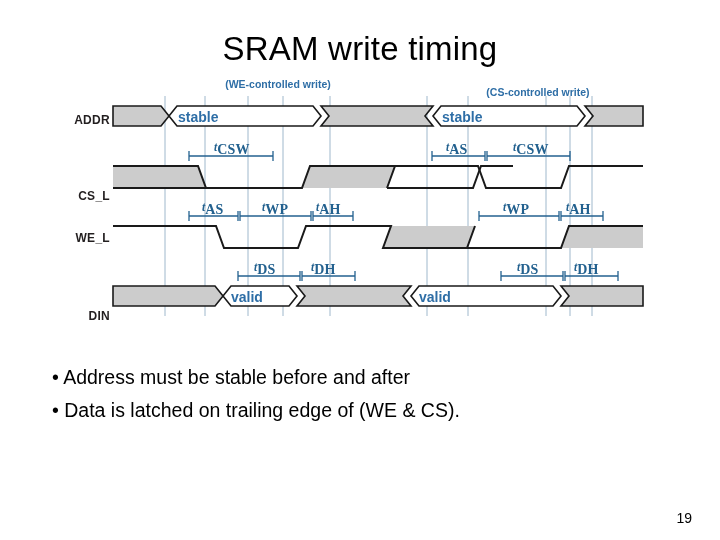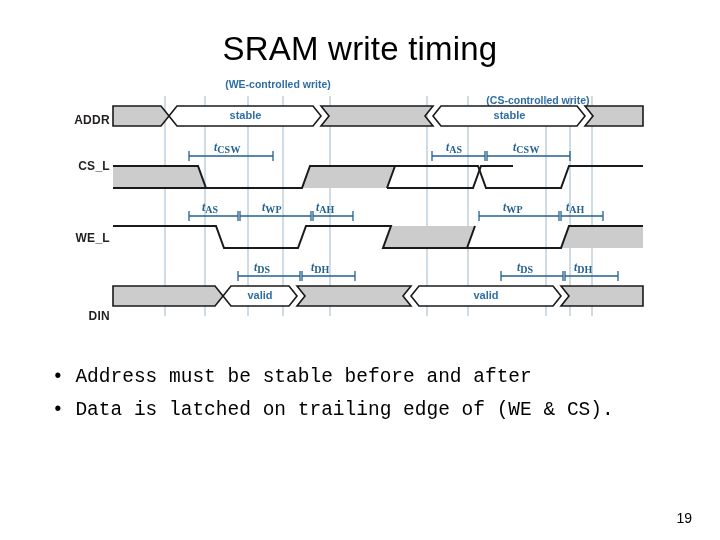--- a/index.html
+++ b/index.html
@@ -70,45 +70,43 @@
     font-family: "Liberation Serif", serif;
     font-size: 11px;
     line-height: 1;
   }
   .tlabel i {
     font-style: italic;
     font-size: 11.5px;
   }
   .tlabel sub {
     font-style: normal;
-    font-size: 10px;
+    font-size: 14px;
     letter-spacing: 0.2px;
     vertical-align: -0.22em;
   }
 
   
   .bus-text {
     position: absolute;
     color: #2e6ea6;
-    font-size: 11px;
+    font-size: 14px;
     font-family: "Liberation Sans", sans-serif;
-    text-align: center;
     white-space: nowrap;
   }
 
   
   #bullets {
     position: absolute;
     left: 52px;
     top: 364px;
     width: 640px;
     font-size: 19.5px;
     line-height: 27px;
     color: #000;
-    font-family: Liberation Mono, monospace;
   }
   .bullet-item {
     display: block;
     margin-bottom: 6px;
   }
   .bullet-line {
     display: block;
     white-space: pre;
   }
   .bullet-line.indent {
@@ -126,24 +124,24 @@
   }
 </style>
 </head>
 <body>
 
 <div id="slide-title">SRAM write timing</div>
 
 <div id="timing-diagram">
 
   <div class="section-header" style="left:130px; top:0px; width:180px;">(WE-controlled write)</div>
-  <div class="section-header" style="left:390px; top:8px; width:180px;margin-top:8px;">(CS-controlled write)</div>
+  <div class="section-header" style="left:390px; top:8px; width:180px;">(CS-controlled write)</div>
 
   <div class="sig-label" style="left:-8px; top:35px;">ADDR</div>
-  <div class="sig-label" style="left:-8px; top:81px;">CS_L</div>
+  <div class="sig-label" style="left:-8px; top:111px;">CS_L</div>
   <div class="sig-label" style="left:-8px; top:153px;">WE_L</div>
   <div class="sig-label" style="left:-8px; top:231px;">DIN</div>
 
   <svg class="wave-svg" width="590" height="248" viewBox="0 0 590 248">
 
     <g stroke="#9fb8cc" stroke-width="1">
       <line x1="107" y1="18" x2="107" y2="238"></line>
       <line x1="147" y1="18" x2="147" y2="238"></line>
       <line x1="190" y1="18" x2="190" y2="238"></line>
       <line x1="225" y1="18" x2="225" y2="238"></line>

